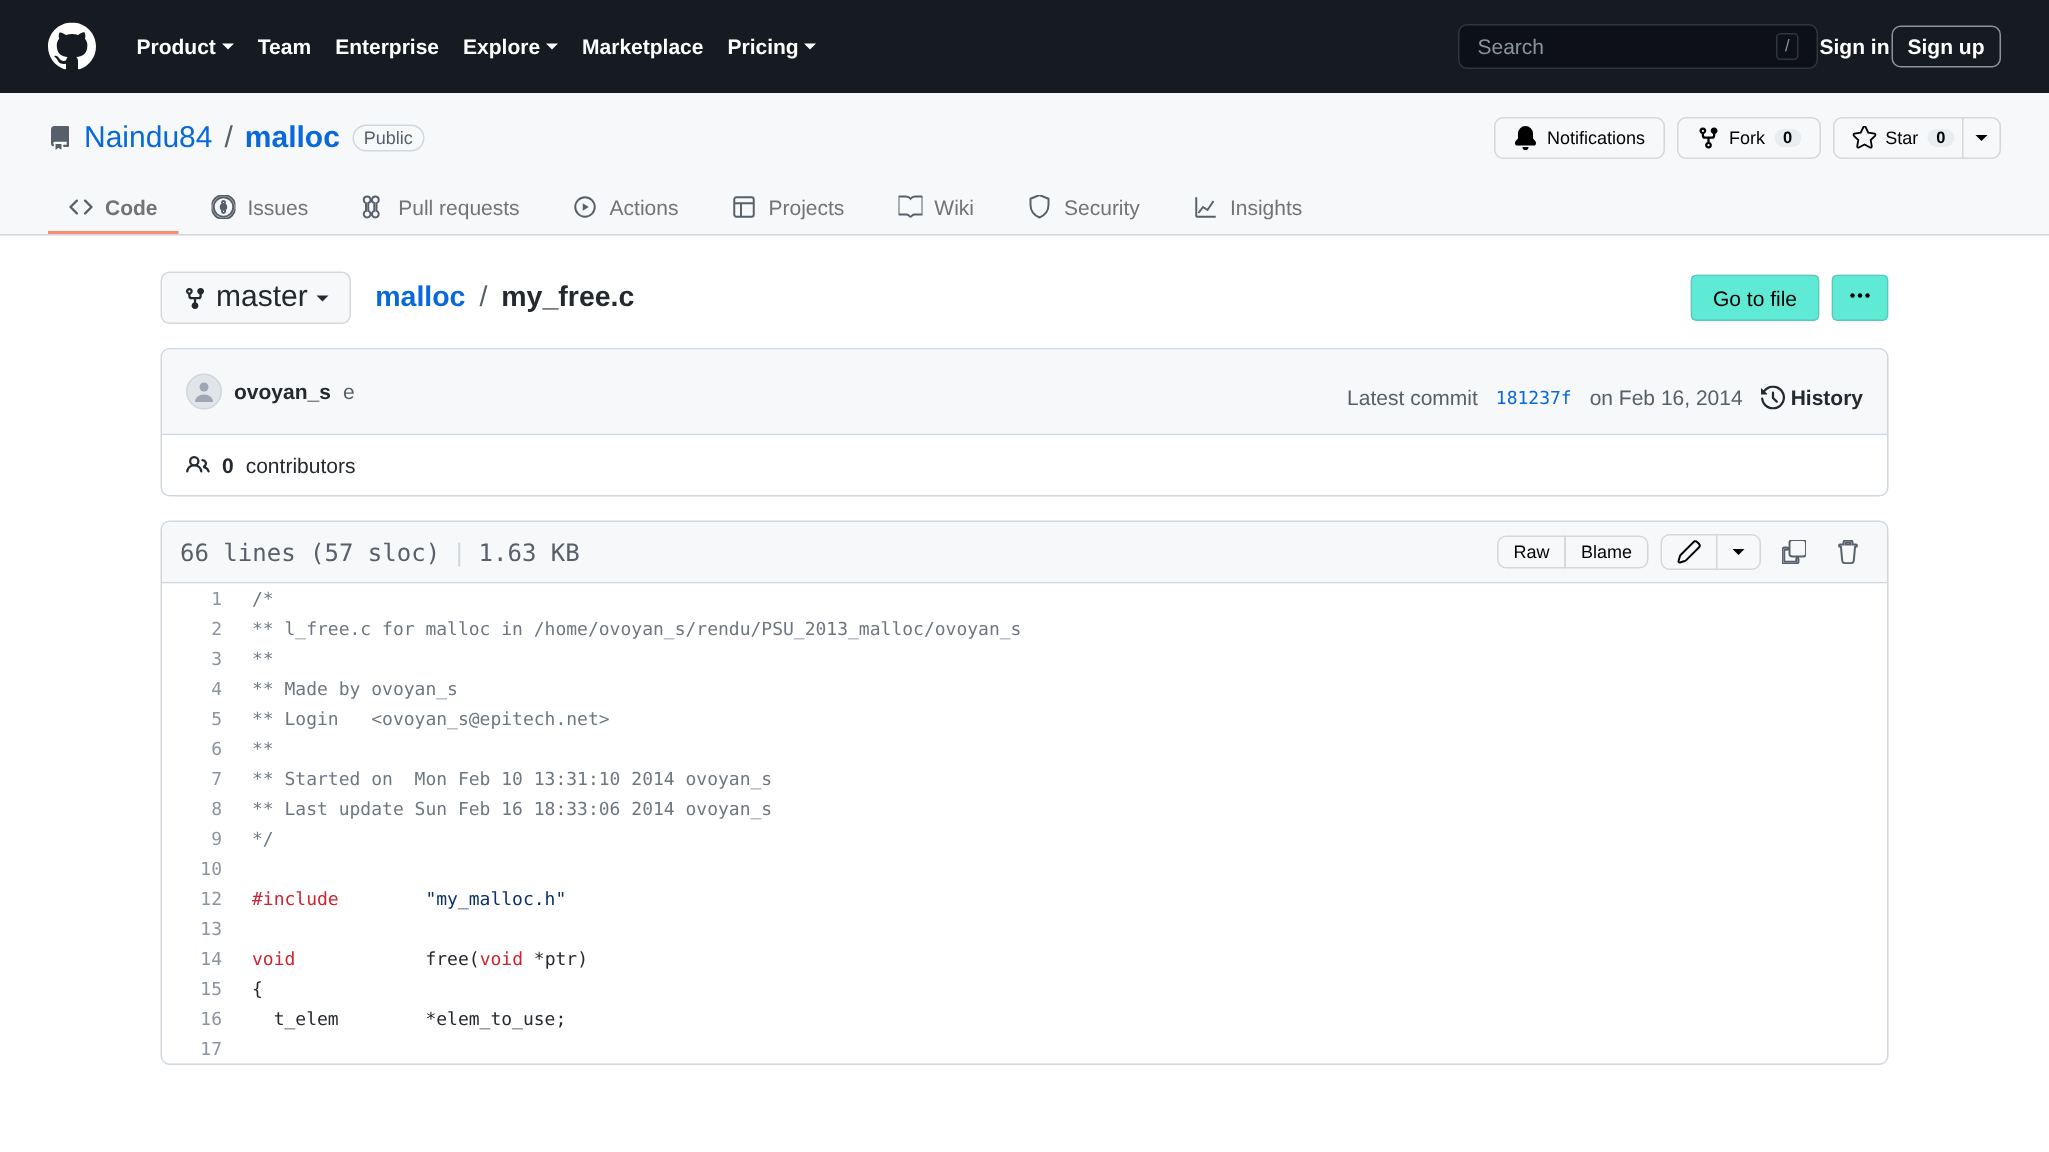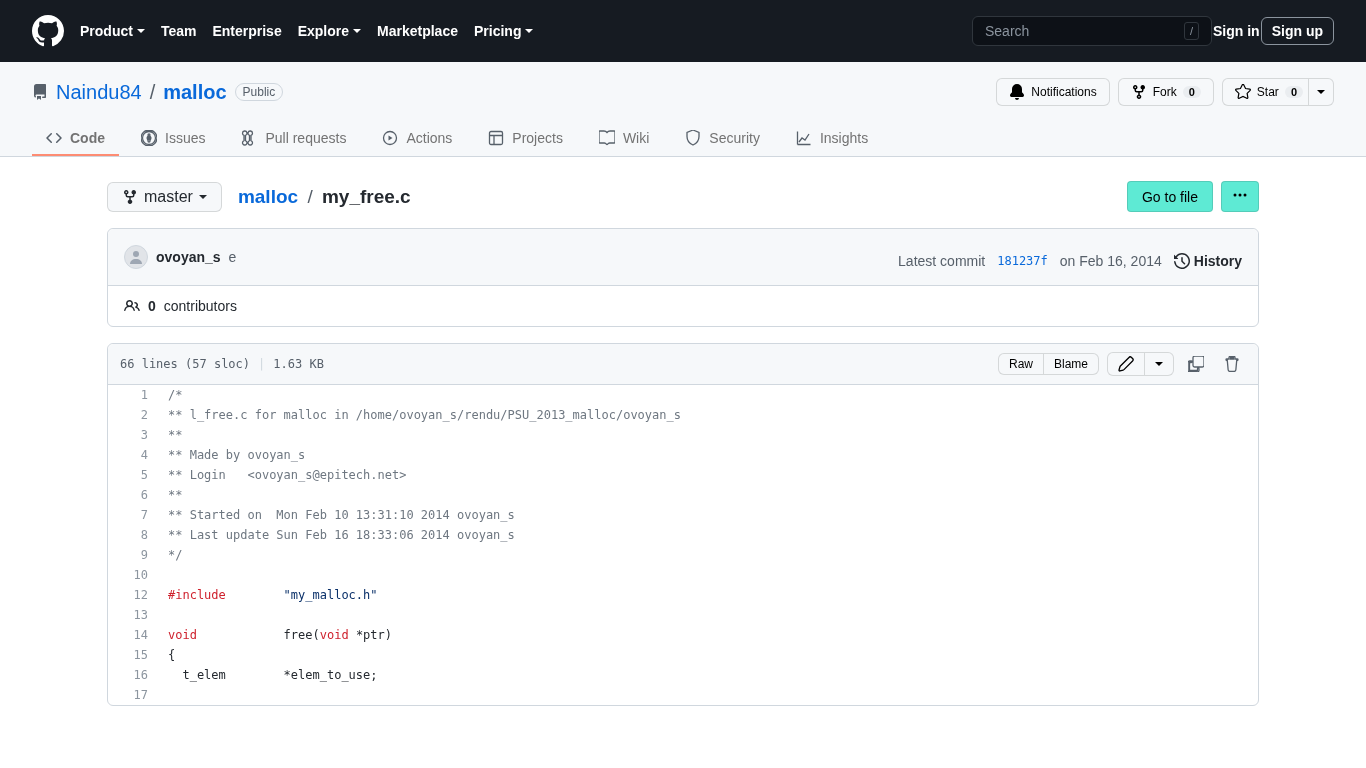--- a/index.html
+++ b/index.html
@@ -1,19 +1,19 @@
 <!DOCTYPE html>
 <html><head>
 <meta charset="utf-8">
 <style>
 *{box-sizing:border-box;margin:0;padding:0}
 body{font-family:-apple-system,BlinkMacSystemFont,"Segoe UI",Helvetica,Arial,sans-serif;font-size:14px;color:#24292f;background:#fff}
 a{text-decoration:none;color:#0969da}
 .header{background:#161b22;height:62px;display:flex;align-items:center;padding:0 32px;justify-content:space-between}
-.header-left{display:flex;align-items:center;gap:16px}
+.header-left{display:flex;align-items:center;gap:27px}
 .logo{color:#fff;display:flex;align-items:center}
 .nav-menu{display:flex;gap:16px;list-style:none}
 .nav-menu li{color:#fff;font-weight:600;font-size:14px;cursor:pointer;display:flex;align-items:center;gap:4px}
 .header-right{display:flex;align-items:center;gap:1px}
 .search-box{background:#0d1117;border:1px solid #30363d;border-radius:6px;width:240px;height:30px;display:flex;align-items:center;padding:0 12px;justify-content:space-between}
 .search-box input{background:transparent;border:none;color:#c9d1d9;outline:none;width:180px;font-size:14px}
 .search-box input::placeholder{color:#8b949e}
 .slash-key{border:1px solid #30363d;border-radius:3px;color:#8b949e;font-size:11px;padding:2px 5px}
 .signin{color:#fff;font-weight:600;cursor:pointer}
 .signup{color:#fff;font-weight:600;border:1px solid #8b949e;border-radius:6px;padding:5px 10px;cursor:pointer}
@@ -28,40 +28,40 @@
 .btn-action{display:flex;align-items:center;gap:6px;background:#f6f8fa;border:1px solid rgba(27,31,36,.15);border-radius:6px;padding:4px 12px;font-size:12px;color:#000000;cursor:pointer;height:28px}
 .btn-action .count{background:#eaedf0;border-radius:2em;padding:0 6px;font-size:11px;font-weight:600}
 .btn-caret-right{border-left:1px solid rgba(27,31,36,.15);border-radius:0 6px 6px 0;margin-left:-8px;padding:4px 8px}
 .repo-tabs{display:flex;gap:8px;list-style:none}
 .repo-tabs li{display:flex;align-items:center;gap:8px;padding:8px 14px;cursor:pointer;font-size:14px;color:#737373;border-bottom:2px solid transparent}
 .repo-tabs li.active{border-bottom:2px solid #fd8c73;font-weight:600}
 .repo-tabs svg{color:#57606a}
 .container{max-width:1216px;margin:0 auto;padding:24px 32px}
 .file-nav{display:flex;justify-content:space-between;align-items:center;margin-bottom:16px}
 .file-nav-left{display:flex;align-items:center;gap:16px}
-.branch-btn{display:flex;align-items:center;gap:6px;background:#f6f8fa;border:1px solid rgba(27,31,36,.15);border-radius:6px;padding:5px 14px;font-size:16px;font-weight:500;cursor:pointer}
+.branch-btn{display:flex;align-items:center;gap:6px;background:#f6f8fa;border:1px solid rgba(27,31,36,.15);border-radius:6px;padding:5px 14px;font-size:20px;font-weight:500;cursor:pointer}
 .breadcrumb{font-size:19px}
 .breadcrumb .sep{color:#57606a;margin:0 4px}
 .breadcrumb .current{font-weight:600;color:#24292f}
 .file-nav-right{display:flex;gap:8px}
 .btn{background:#5eead4;border:1px solid rgba(27,31,36,.15);border-radius:4px;padding:5px 14px;font-size:14px;font-weight:500;cursor:pointer}
 .btn-icon{padding:5px 10px}
 .commit-box{border:1px solid #d0d7de;border-radius:6px;margin-bottom:16px}
 .commit-row{display:flex;justify-content:space-between;align-items:flex-end;padding:16px;background:#f6f8fa;border-bottom:1px solid #d0d7de;border-radius:6px 6px 0 0}
 .commit-left{display:flex;align-items:center;gap:8px}
 .avatar{width:24px;height:24px;border-radius:50%;background:#e1e4e8;border:1px solid #d0d7de;display:flex;align-items:center;justify-content:center}
 .author{font-weight:600;color:#24292f}
 .msg{color:#57606a}
 .commit-right{display:flex;align-items:center;gap:12px;color:#57606a;font-size:14px}
 .commit-right .sha{font-family:ui-monospace,monospace;font-size:12px}
 .history-link{display:flex;align-items:center;gap:4px;font-weight:600;color:#24292f;cursor:pointer}
 .contrib-row{padding:12px 16px;display:flex;align-items:center;gap:8px}
 .file-box{border:1px solid #d0d7de;border-radius:6px}
 .file-header{display:flex;justify-content:space-between;align-items:center;padding:8px 12px;background:#f6f8fa;border-bottom:1px solid #d0d7de;border-radius:6px 6px 0 0}
-.file-info{font-family:ui-monospace,monospace;font-size:12px;color:#57606a;display:flex;}
+.file-info{font-family:ui-monospace,monospace;font-size:16px;color:#57606a;display:flex;}
 .file-info .divider{margin:0 8px;color:#d0d7de}
 .file-actions{display:flex;align-items:center;gap:8px}
 .btn-group{display:flex}
 .btn-group .btn-sm{border-radius:0;margin-left:-1px}
 .btn-group .btn-sm:first-child{border-radius:6px 0 0 6px;margin-left:0}
 .btn-group .btn-sm:last-child{border-radius:0 6px 6px 0}
 .btn-sm{background:#f6f8fa;border:1px solid rgba(27,31,36,.15);padding:3px 10px;font-size:12px;cursor:pointer;display:flex;align-items:center}
 .icon-btn{background:transparent;border:none;padding:4px 6px;cursor:pointer;color:#57606a;display:flex;align-items:center}
 .code-table{width:100%;border-collapse:collapse;font-family:ui-monospace,SFMono-Regular,Consolas,monospace;font-size:12px;line-height:20px}
 .code-table td.lineno{width:50px;text-align:right;padding:0 10px;color:#8c959f;user-select:none;vertical-align:top}

